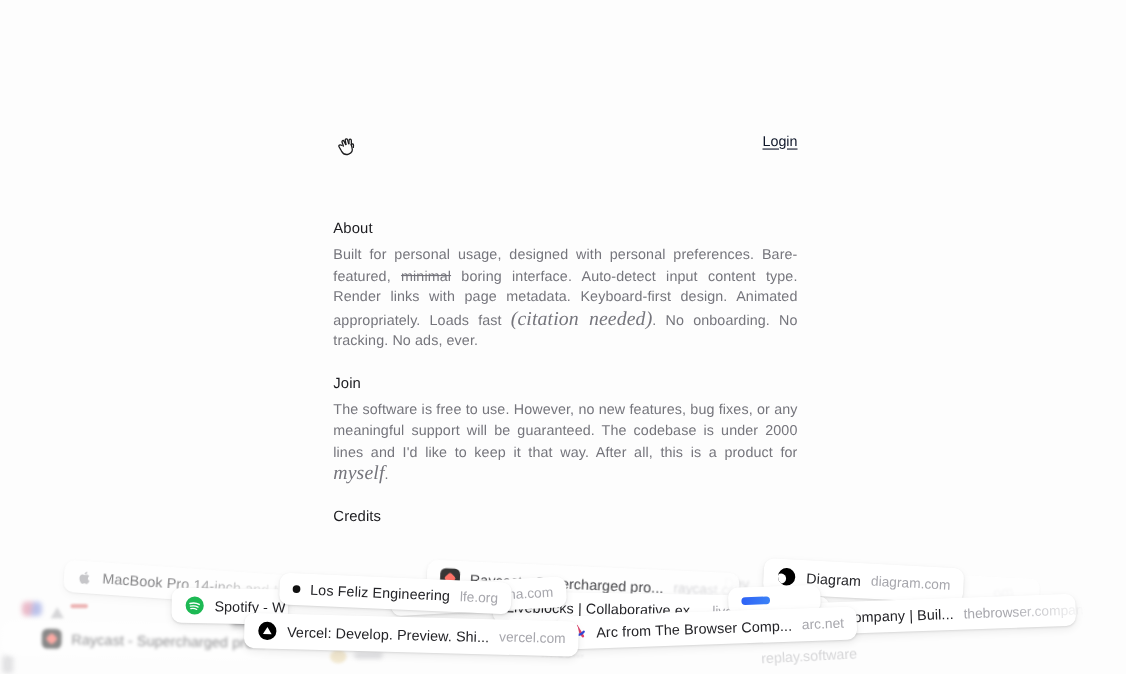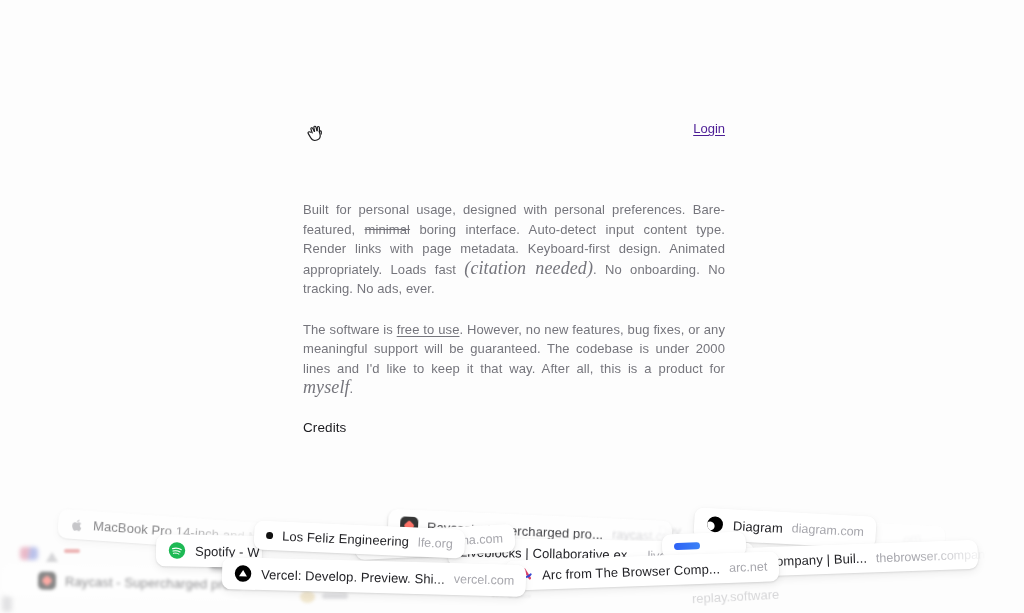--- a/index.html
+++ b/index.html
@@ -7,28 +7,28 @@
   body {
     width:1024px; height:613px; position:relative; overflow:hidden;
     background:#fdfdfd;
     font-family:"Liberation Sans","DejaVu Sans",sans-serif;
     -webkit-font-smoothing:antialiased;
   }
   
   .column { position:absolute; left:303px; top:121px; width:422px; }
   .header-row { display:flex; justify-content:space-between; align-items:flex-start; height:26px; }
   .logo svg { display:block; }
-  .login-link { font-size:13px; color:#4c1d95; text-decoration:underline; text-underline-offset:2px; cursor:pointer; }
+  .login-link { font-size:13px; color:#0f172a; text-decoration:underline; text-underline-offset:2px; cursor:pointer; }
   .content { margin-top:53px; }
   .section h3 { margin:0 0 6px 0; font-size:13.5px; font-weight:400; color:#1b1b1f; letter-spacing:.1px; }
   .section p { margin:0 0 21px 0; font-size:13px; line-height:19.5px; color:#75757c;
                text-align:justify; letter-spacing:.1px; }
   .seg-strike { text-decoration:line-through; }
   .seg-italic { font-style:italic; font-family:"Liberation Serif","DejaVu Serif",serif; font-size:18px; }
-  .seg-underline { text-decoration:underline; text-underline-offset:2px; color:#75757c; cursor:pointer; }
+  .seg-underline { text-underline-offset:2px; color:#75757c; cursor:pointer; }
   
   .card { position:absolute; display:inline-flex; align-items:center; white-space:nowrap;
           background:#fff; border-radius:9px; padding:7px 12px; gap:9px;
           box-shadow:0 1px 2px rgba(0,0,0,.10), 0 3px 8px rgba(0,0,0,.07);
   }
   .card .title { font-size:13px; color:#232327; letter-spacing:.1px; }
   .card .domain { font-size:12.5px; color:#a7a7ad; }
   .dot { width:7px; height:7px; border-radius:50%; background:#111; flex:0 0 auto; }
   .raycast-sq { width:18px; height:18px; border-radius:5px; background:#141414;
                 display:flex; align-items:center; justify-content:center; flex:0 0 auto; }
@@ -49,23 +49,25 @@
         <path d="M11.8 15.2l-1.6-4.6c-.6-1.8 1.5-2.8 2.4-1l1.9 3.8"></path>
         <path d="M14.8 13.2l-.9-4.7c-.4-2 2.1-2.5 2.7-.6l1.2 4.4"></path>
         <path d="M18.2 12.4l.1-3.9c.1-2 2.6-1.9 2.7.1l.1 4.4"></path>
         <path d="M21.2 13.6c.4-1.5 2.3-1.3 2.3.5l-.2 2.6"></path>
       </svg>
     </span>
     <a class="login-link">Login</a>
   </div>
   <div class="content" id="content">
       <div class="section">
+        <h3>About</h3>
         <p><span>Built for personal usage, designed with personal preferences. Bare-featured, </span><span class="seg-strike">minimal</span><span> boring interface. Auto-detect input content type. Render links with page metadata. Keyboard-first design. Animated appropriately. Loads fast </span><span class="seg-italic">(citation needed)</span><span>. No onboarding. No tracking. No ads, ever.</span></p>
       </div>
       <div class="section">
+        <h3>Join</h3>
         <p><span>The software is </span><span class="seg-underline">free to use</span><span>. However, no new features, bug fixes, or any meaningful support will be guaranteed. The codebase is under 2000 lines and I'd like to keep it that way. After all, this is a product for </span><span class="seg-italic">myself</span><span>.</span></p>
       </div>
       <div class="section">
         <h3>Credits</h3>
       </div>
     </div>
 </div>
 
 <div id="cards-layer">
     <div class="card" style="left: 58px; top: 516px; z-index: 2; transform: rotate(4deg); width: 206px; overflow: hidden; opacity: 0.55; filter: blur(0.5px);">

